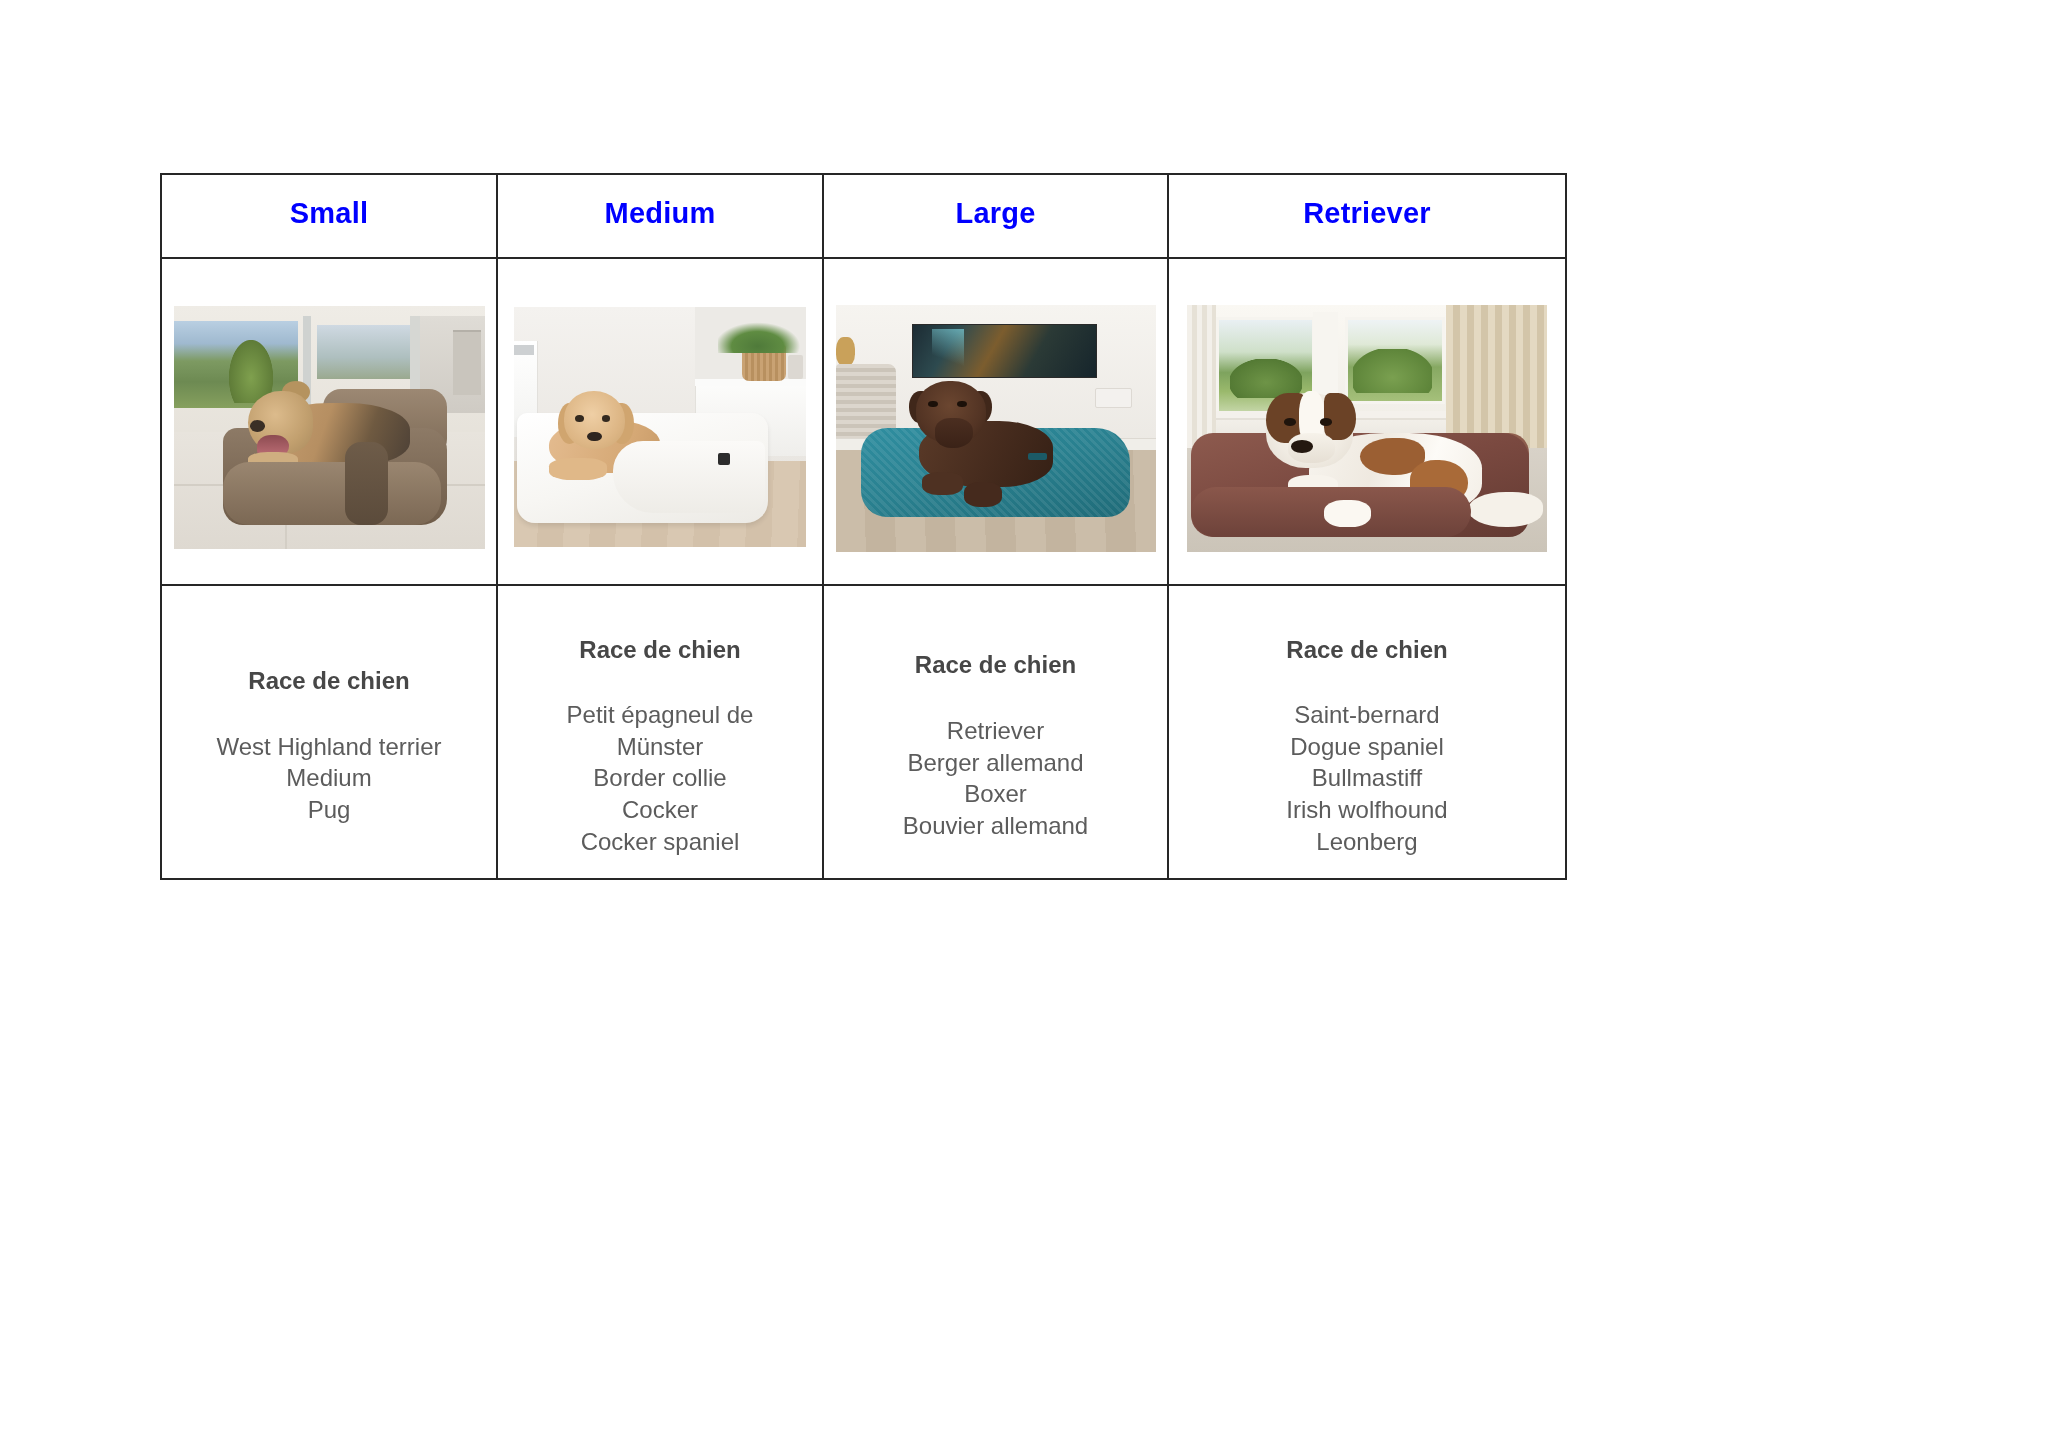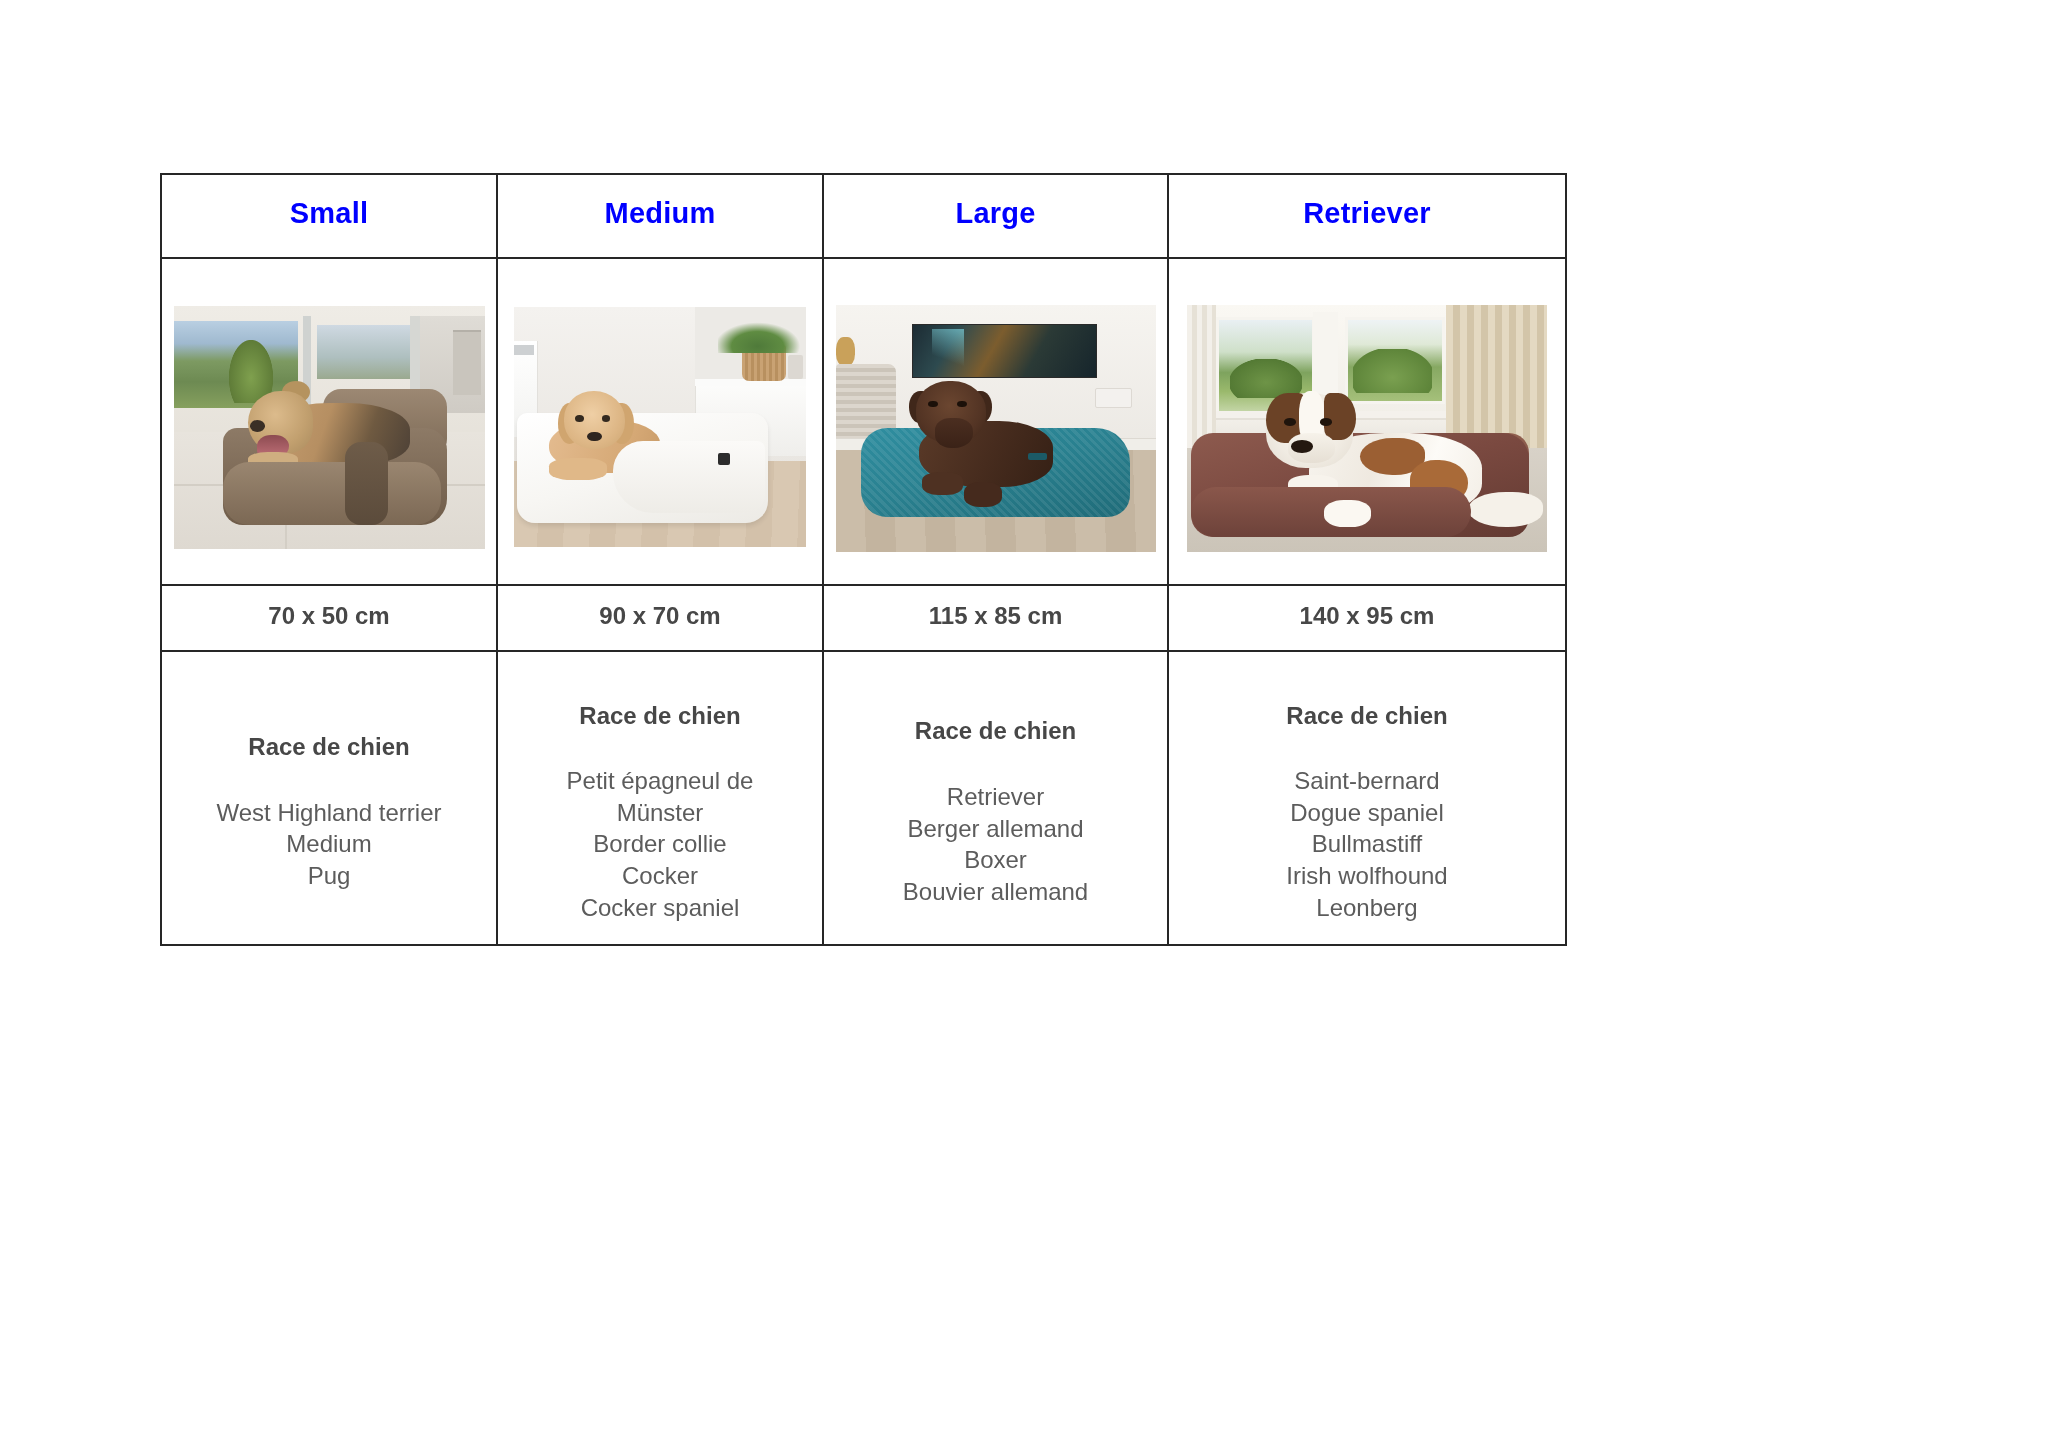--- a/index.html
+++ b/index.html
@@ -384,34 +384,20 @@
           <div class="lay x-snout"></div>
           <div class="lay x-nose"></div>
           <div class="lay x-pawA"></div>
           <div class="lay x-bedroll"></div>
           <div class="lay x-pawB"></div>
         </div>
       </div>
     </td>
   </tr>
 
-  <tr class="dim-row">
-    <td>
-      <div class="dim-text">70 x 50 cm</div>
-    </td>
-    <td>
-      <div class="dim-text">90 x 70 cm</div>
-    </td>
-    <td>
-      <div class="dim-text">115 x 85 cm</div>
-    </td>
-    <td>
-      <div class="dim-text">140 x 95 cm</div>
-    </td>
-  </tr>
 
   <tr class="breed-row">
     <td>
       <div class="breed-cell">
         <div class="breed-head">Race de chien</div>
         <ul class="breed-list">
               <li>West Highland terrier</li>
               <li>Medium</li>
               <li>Pug</li>
             </ul>

